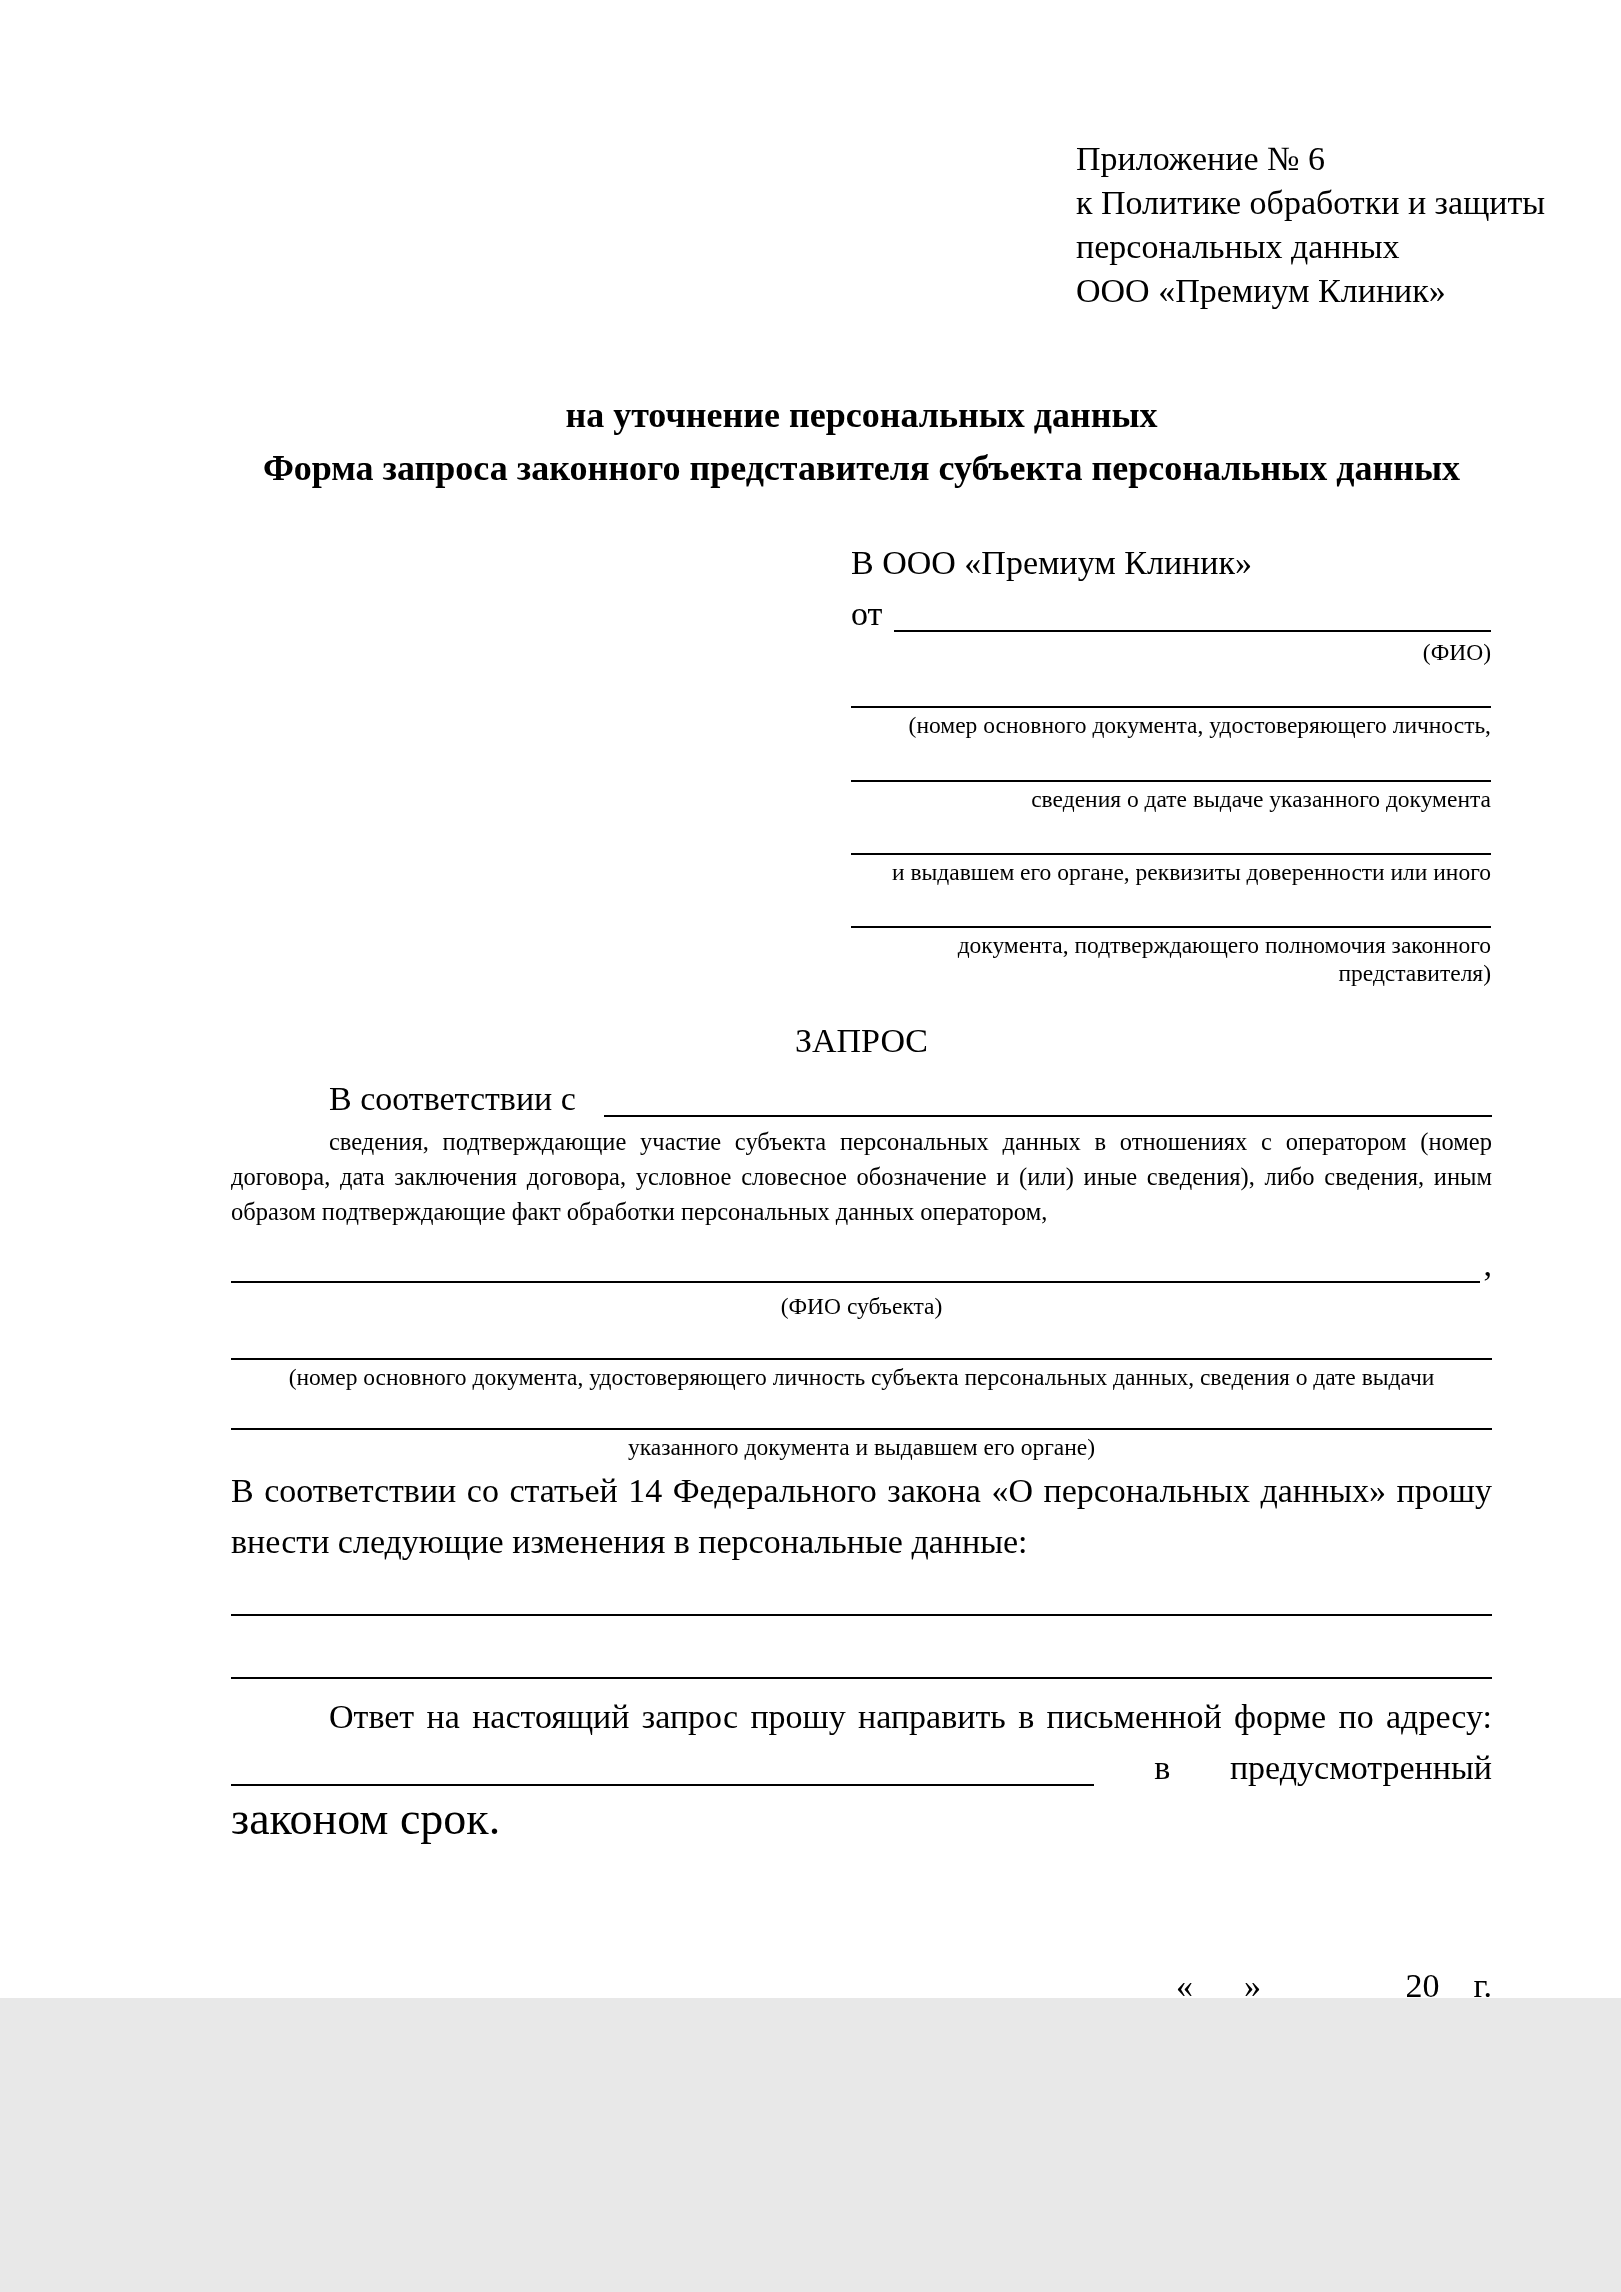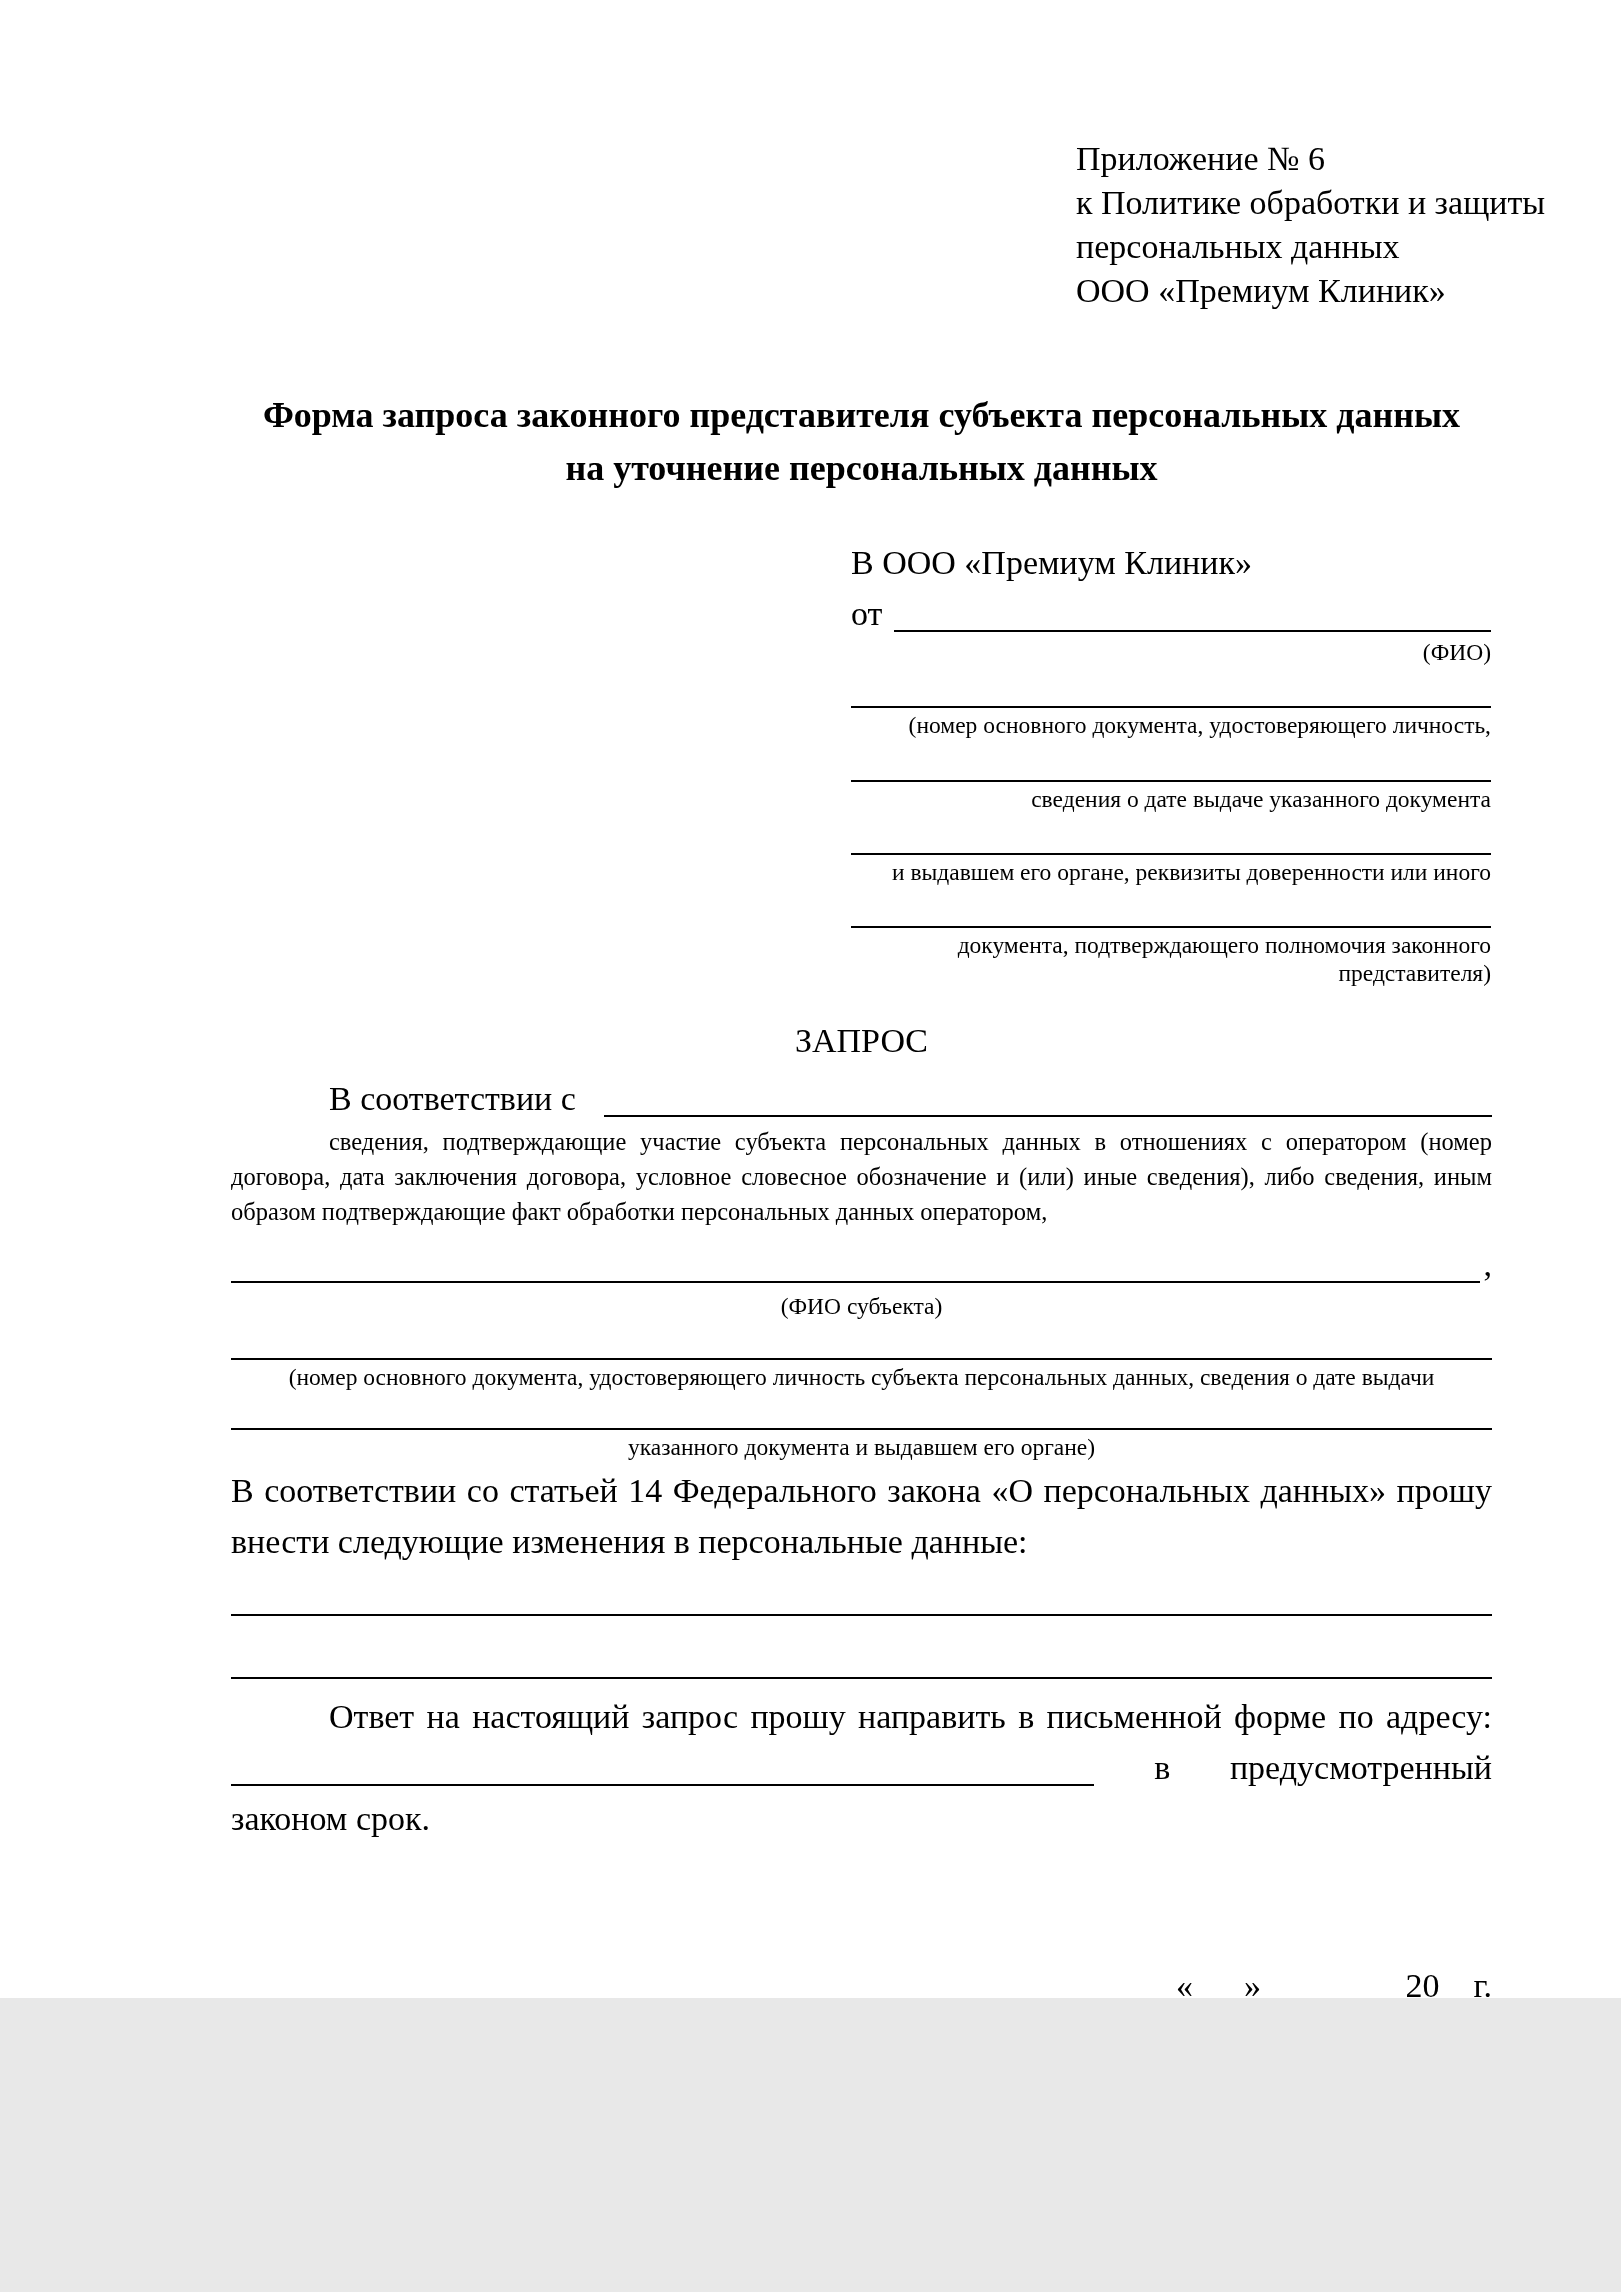--- a/index.html
+++ b/index.html
@@ -135,21 +135,21 @@
   }
   .reply-l2 .addr-line {
     width: 863px;
     flex: 0 0 auto;
     border-bottom: 2.9px solid #000;
     height: 0;
     margin-bottom: 6.9px;
   }
   .reply-l2 .tail { word-spacing: 51px; }
   .reply-l3 {
-    font-size: 34px;
+    font-size: 46px;
     line-height: 51px;
   }
 
   
   .footer {
     margin-top: 116px;
     display: flex;
     justify-content: space-between;
     align-items: flex-end;
     font-size: 34px;
@@ -170,22 +170,22 @@
 <div class="page">
 
   <div class="annex">
     <div>Приложение № 6</div>
     <div>к Политике обработки и защиты</div>
     <div>персональных данных</div>
     <div>ООО «Премиум Клиник»</div>
   </div>
 
   <div class="title">
+    <div>на уточнение персональных данных</div>
     <div>Форма запроса законного представителя субъекта персональных данных</div>
-    <div>на уточнение персональных данных</div>
   </div>
 
   <div class="addr">
     <div>В ООО «Премиум Клиник»</div>
 
     <div class="flex-row">
       <span class="from-label">от</span>
       <span class="fill-line"></span>
     </div>
     <div class="cap">(ФИО)</div>

